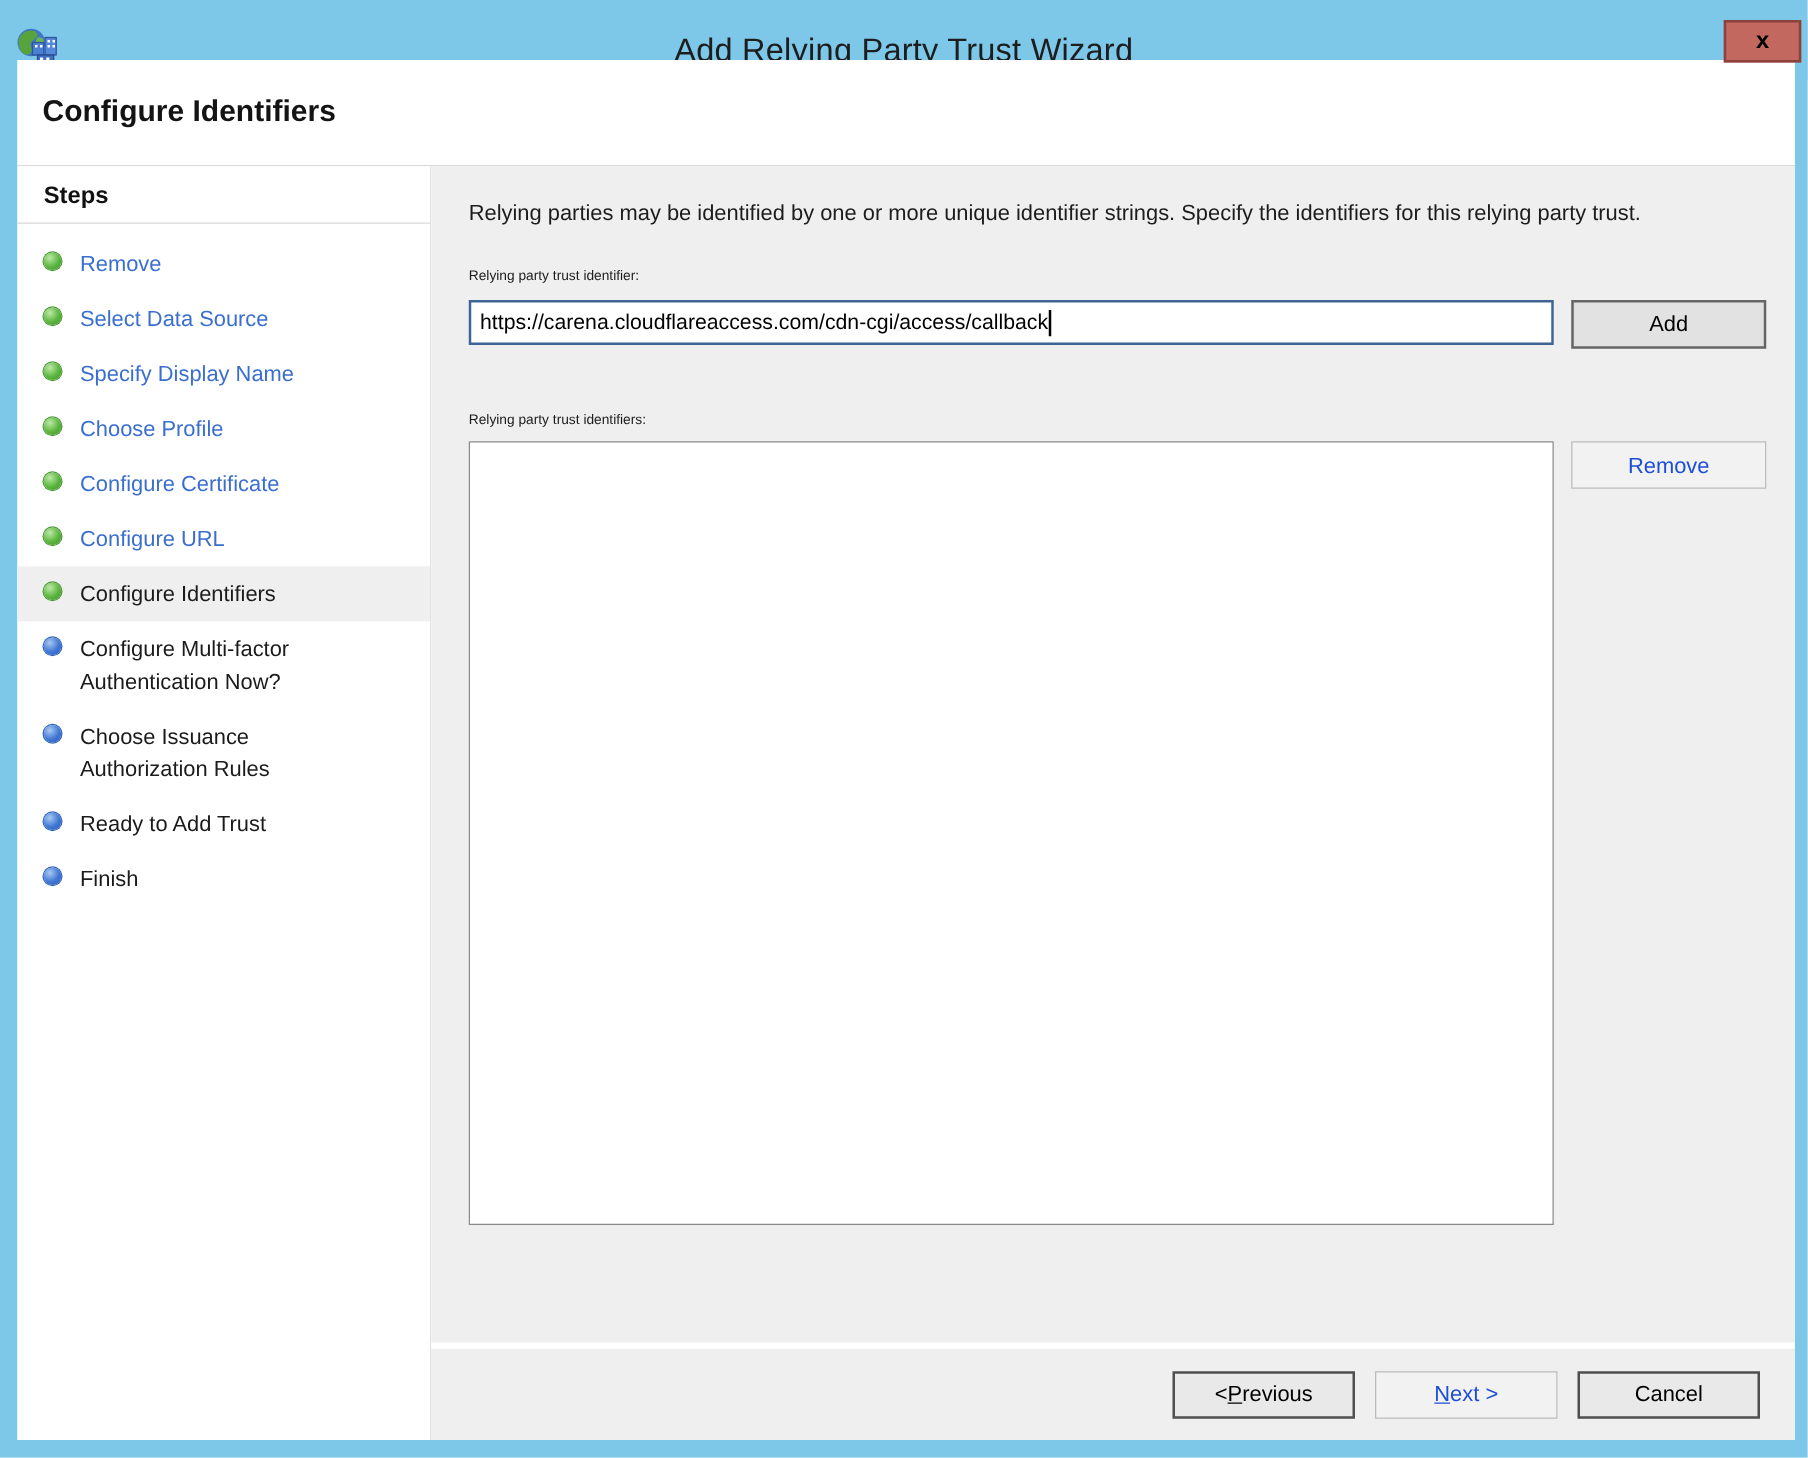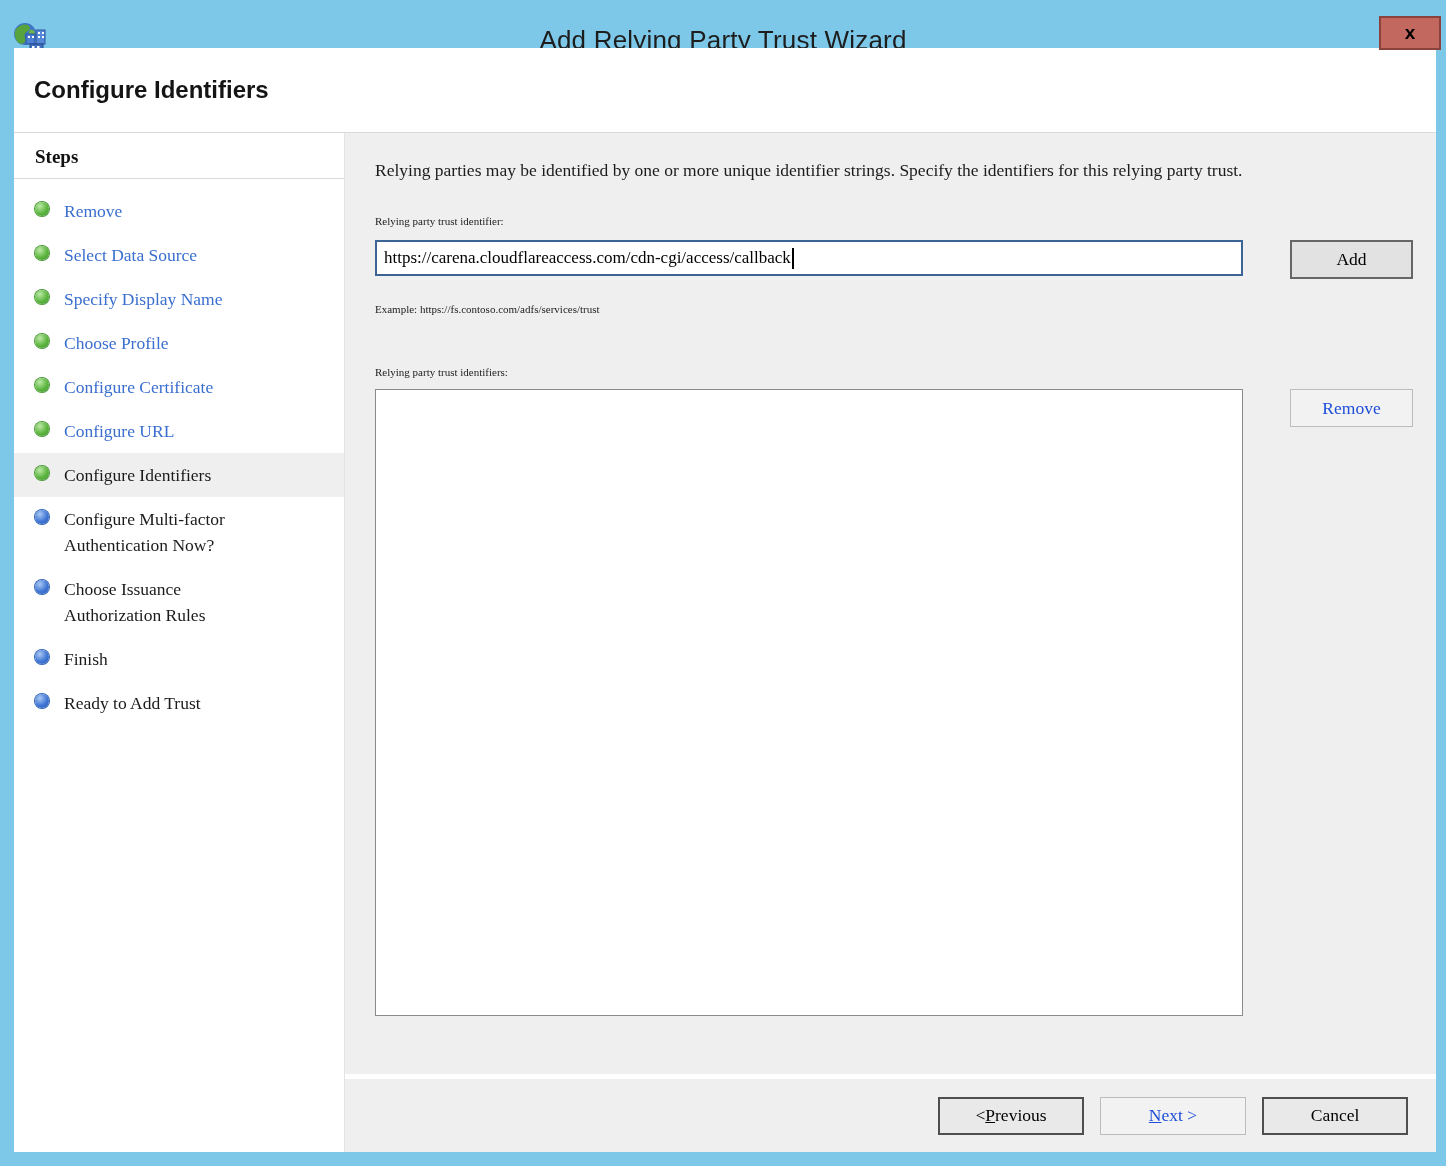--- a/index.html
+++ b/index.html
@@ -40,21 +40,20 @@
   }
   .page-header {
     height: 84px; background: #ffffff; flex: none;
     display: flex; align-items: center; padding-left: 20px;
   }
   .page-header h1 { font-size: 24px; font-weight: bold; color: #141414; }
 
   .content-row {
     flex: 1; display: flex; min-height: 0;
     border-top: 1px solid #d9d9d9;
-    font-family: Liberation Serif, serif;
   }
 
   
   .sidebar {
     width: 331px; flex: none; background: #ffffff;
     border-right: 1px solid #e3e3e3;
     display: flex; flex-direction: column;
   }
   .steps-title {
     font-size: 19px; font-weight: bold; color: #111;
@@ -103,21 +102,21 @@
     background: #ffffff; border: 2px solid #3c6595;
     display: flex; align-items: center;
     padding: 0 7px; font-size: 17px; color: #000;
     white-space: nowrap; overflow: hidden; cursor: text;
   }
   .caret { display: inline-block; width: 2px; height: 21px; background: #000; margin-left: 1px; }
   .spacer { flex: 1; }
   .btn {
     font-family: inherit; font-size: 17.5px; color: #000;
     background: #e2e2e2; border: 2px solid #666666;
-    width: 123px; height: 39px; cursor: pointer;
+    width: 156px; height: 39px; cursor: pointer;
     display: flex; align-items: center; justify-content: center;
   }
   .btn.disabled {
     background: #f2f2f2; border: 1px solid #bcbcbc; color: #1d4ed8; cursor: default;
   }
   .example { margin-top: 24px; }
   .label-identifiers { margin-top: 51px; }
   .listbox-row { margin-top: 11px; }
   .listbox {
     width: 868px; height: 627px; flex: none;
@@ -208,45 +207,44 @@
           <div class="step-item upcoming">
     <span class="bullet"></span>
     <span class="step-label">Configure Multi-factor Authentication Now?</span>
   </div>
           <div class="step-item upcoming">
     <span class="bullet"></span>
     <span class="step-label">Choose Issuance Authorization Rules</span>
   </div>
           <div class="step-item upcoming">
     <span class="bullet"></span>
+    <span class="step-label">Ready to Add Trust</span>
+  </div>
+          <div class="step-item upcoming">
+    <span class="bullet"></span>
     <span class="step-label">Finish</span>
-  </div>
-          <div class="step-item upcoming">
-    <span class="bullet"></span>
-    <span class="step-label">Ready to Add Trust</span>
   </div>
         </div>
     </div>
 
     <div class="main">
       <div class="main-body">
         <p class="intro">Relying parties may be identified by one or more unique identifier strings. Specify the identifiers for this relying party trust.</p>
 
         <div class="field-label label-identifier">Relying party trust identifier:</div>
 
         <div class="row input-row">
           <div class="fake-input">
             <span>https://carena.cloudflareaccess.com/cdn-cgi/access/callback</span>
               <span class="caret"></span>
           </div>
           <div class="spacer"></div>
           <button class="btn">Add</button>
         </div>
 
-        <div class="field-label example">Example: https://fs.contoso.com/adfs/services/trust</div>
 
         <div class="field-label label-identifiers">Relying party trust identifiers:</div>
 
         <div class="row listbox-row">
           <div class="listbox"></div>
           <div class="spacer"></div>
           <button class="btn disabled remove-btn">Remove</button>
         </div>
       </div>
 

